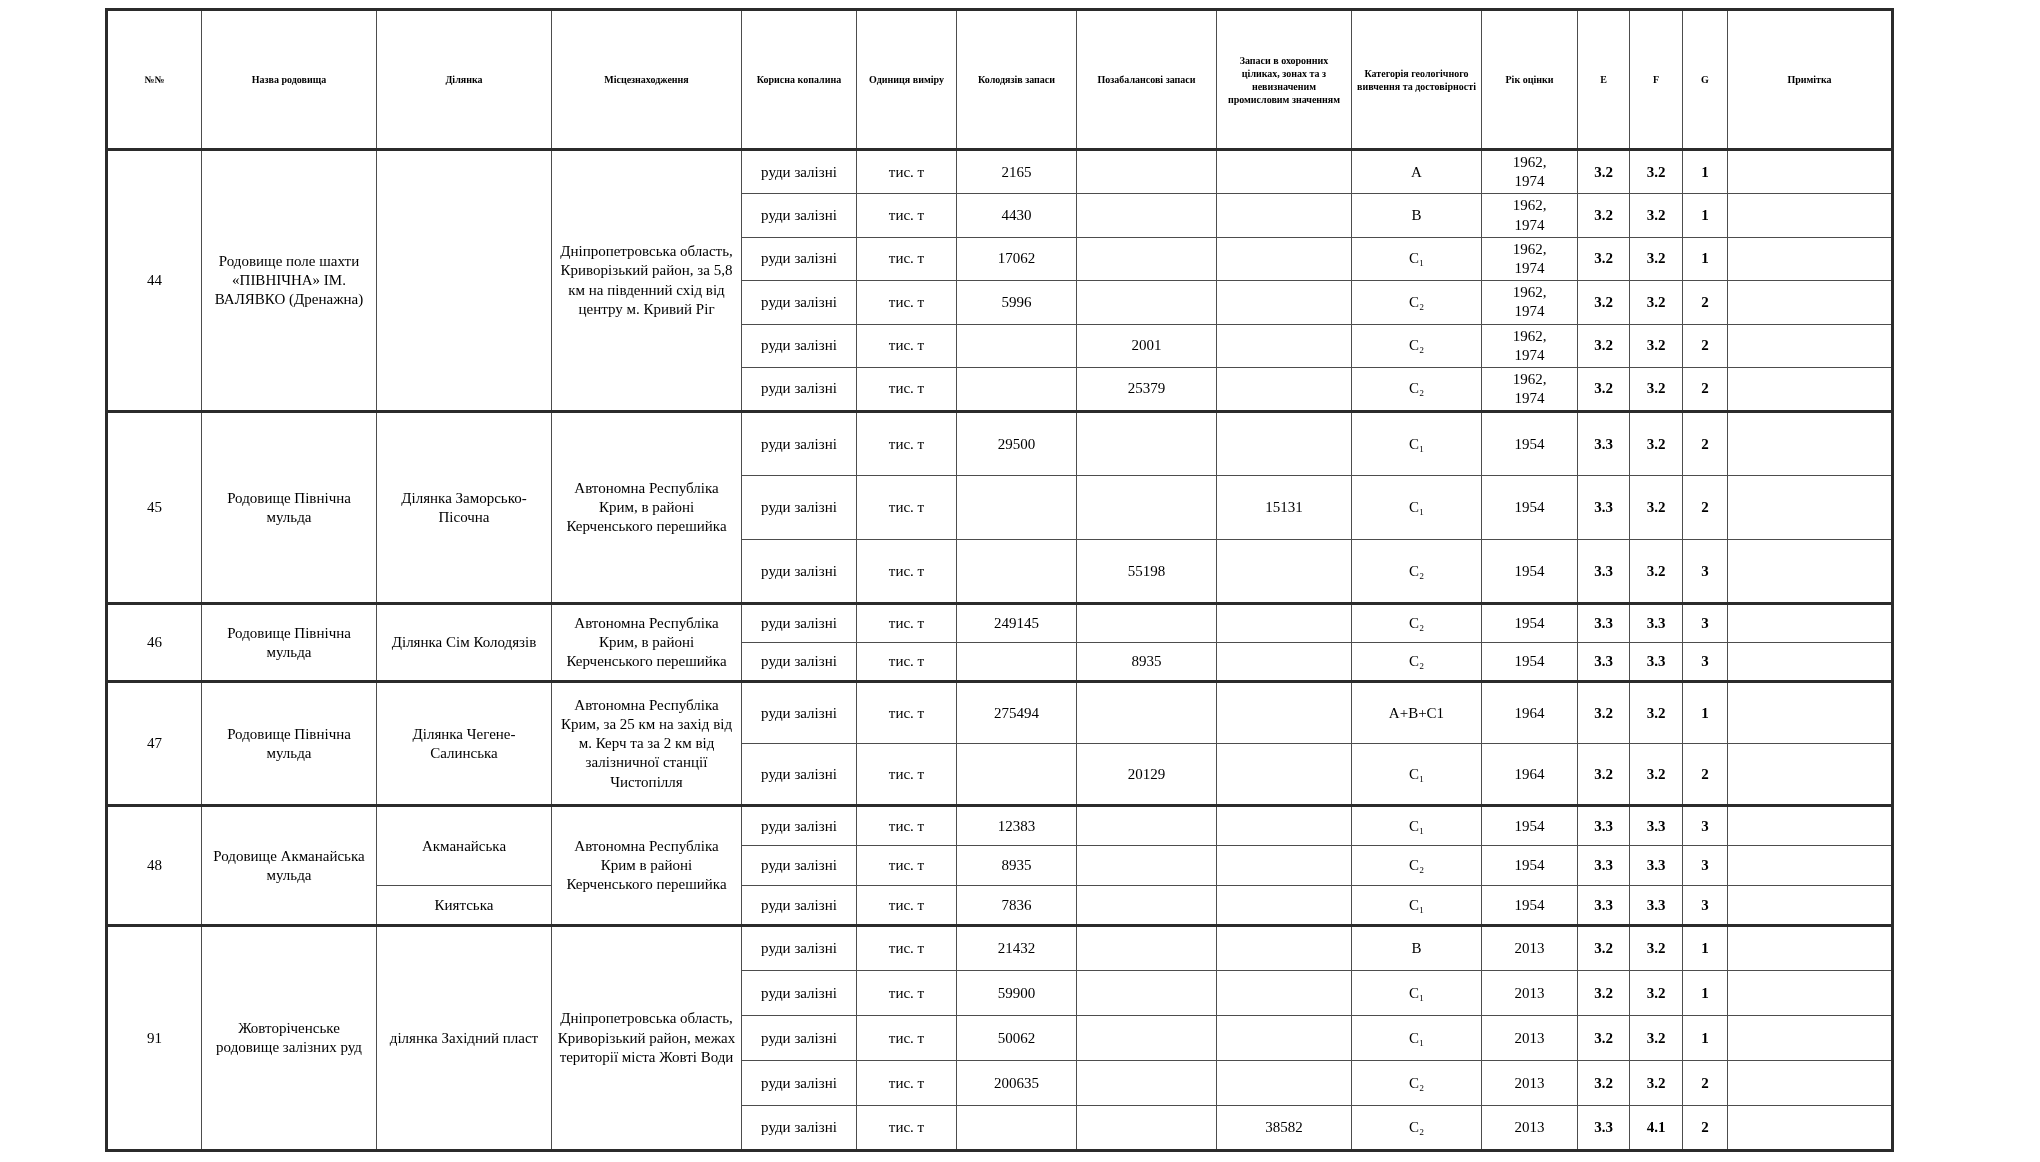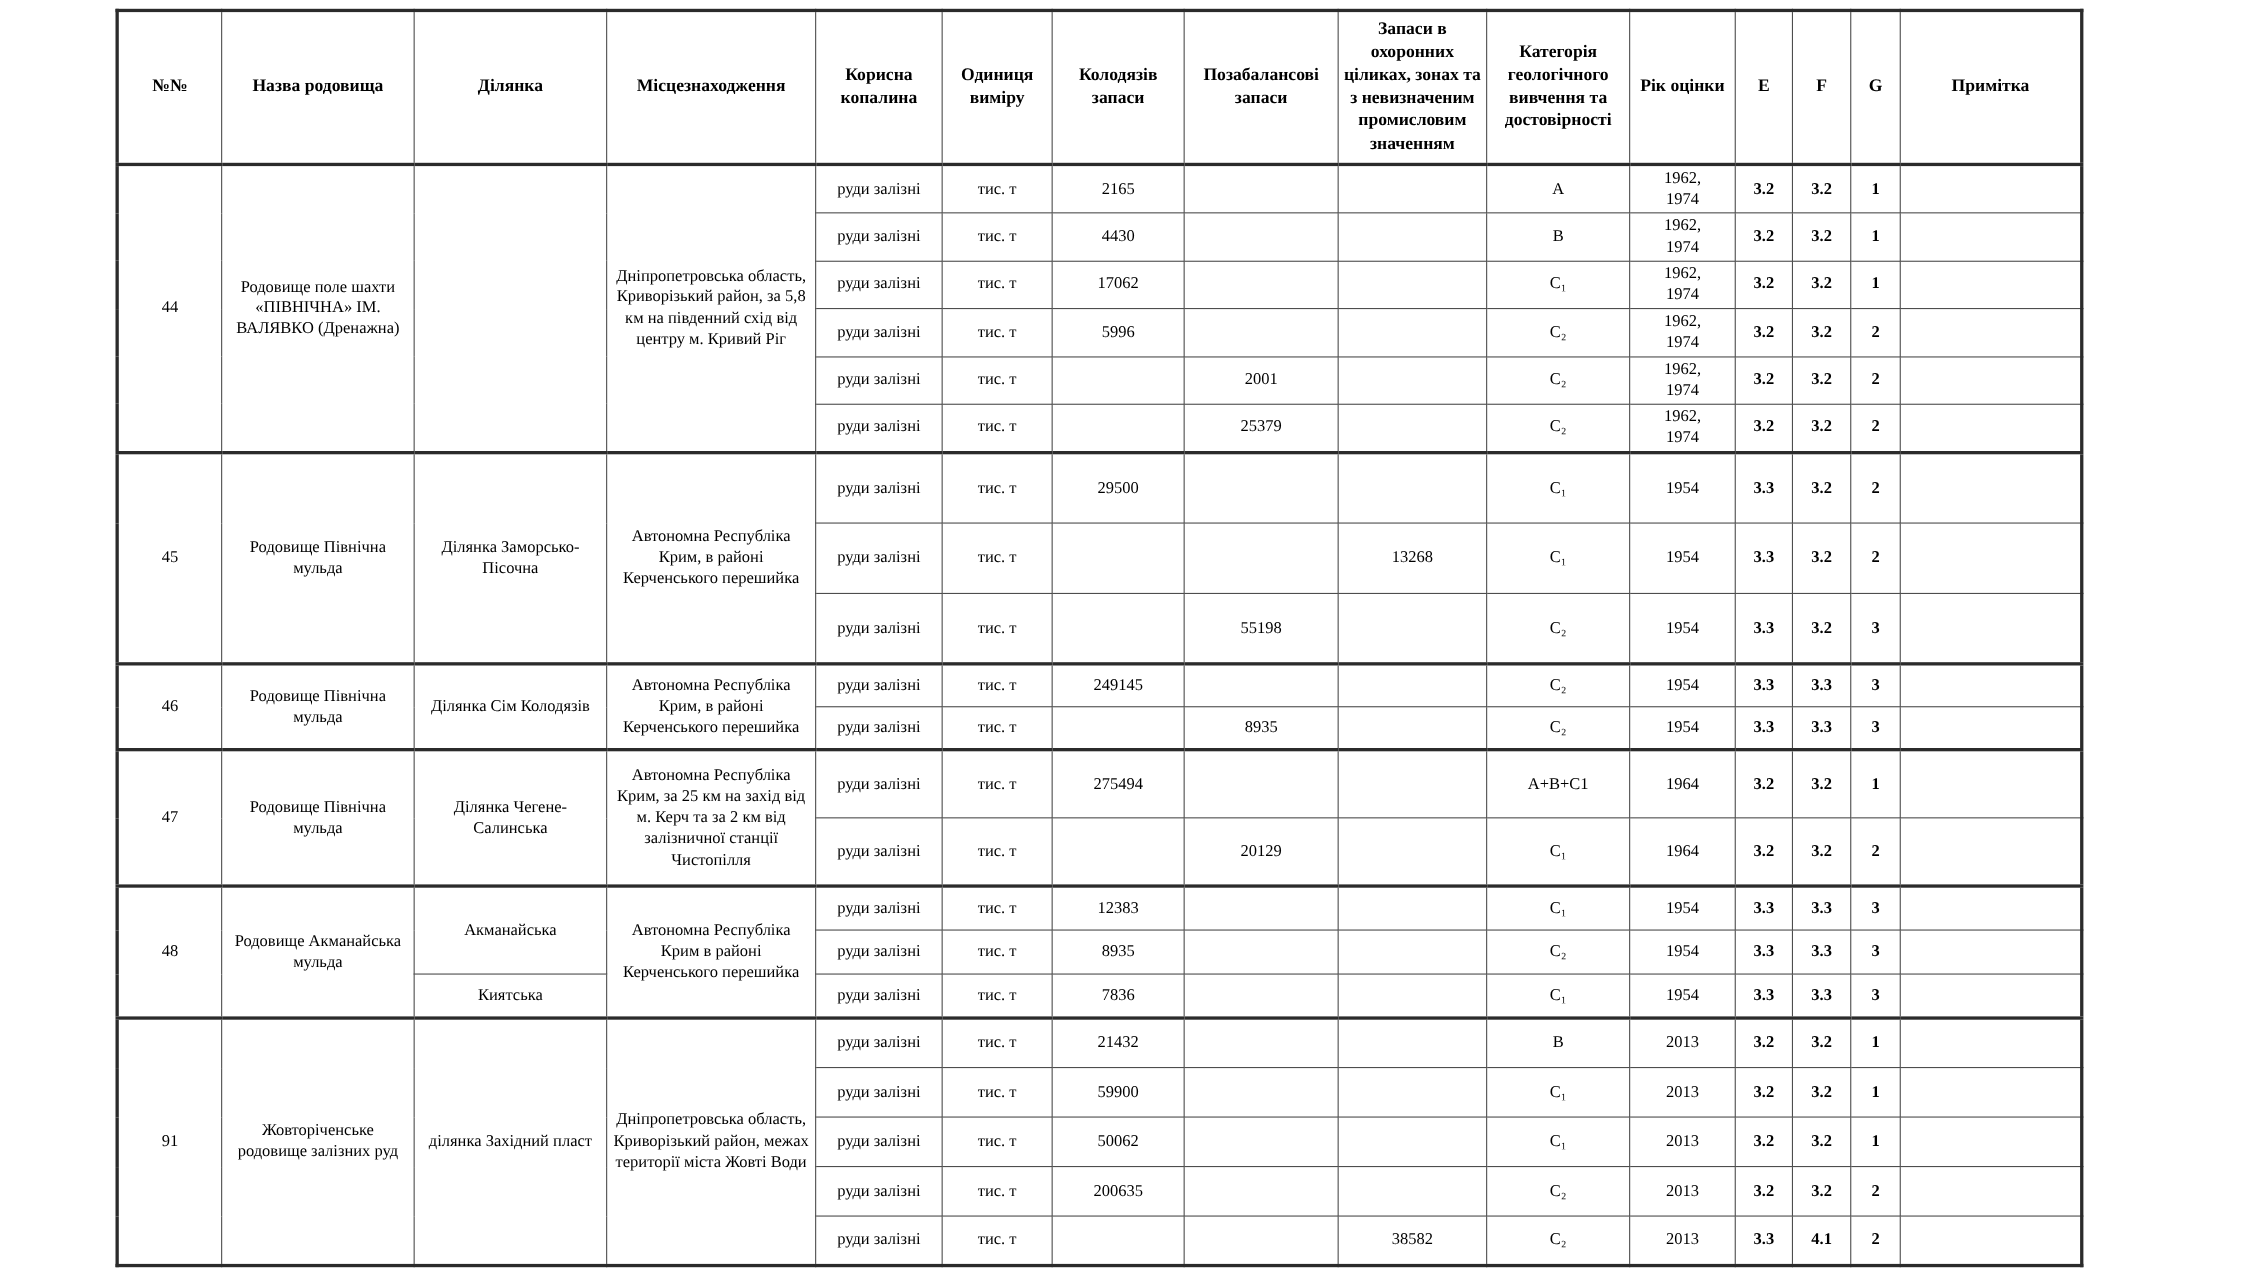--- a/index.html
+++ b/index.html
@@ -22,21 +22,21 @@
   }
   th, td {
     border: 1px solid #4d4d4d;
     text-align: center;
     vertical-align: middle;
     padding: 2px 4px;
     overflow: hidden;
   }
   thead th {
     font-weight: bold;
-    font-size: 16px;
+    font-size: 10px;
     line-height: 1.3;
     height: 140px;
     border-bottom: 3px solid #2b2b2b;
   }
   tbody td {
     font-size: 15px;
     line-height: 1.28;
   }
   tr.group-first td { border-top: 3px solid #2b2b2b; }
   td.efg { font-weight: bold; }
@@ -182,21 +182,21 @@
           <td class="cell-e efg">3.3</td>
           <td class="cell-f efg">3.2</td>
           <td class="cell-g efg">2</td>
           <td class="cell-note"></td>
         </tr>
         <tr style="height: 64px;">
           <td class="cell-mineral">руди залізні</td>
           <td class="cell-unit">тис. т</td>
           <td class="cell-balance-reserves"></td>
           <td class="cell-offbalance-reserves"></td>
-          <td class="cell-protected-reserves">13268</td>
+          <td class="cell-protected-reserves">15131</td>
           <td class="cell-category">С₁</td>
           <td class="cell-year year">1954</td>
           <td class="cell-e efg">3.3</td>
           <td class="cell-f efg">3.2</td>
           <td class="cell-g efg">2</td>
           <td class="cell-note"></td>
         </tr>
         <tr style="height: 64px;">
           <td class="cell-mineral">руди залізні</td>
           <td class="cell-unit">тис. т</td>

